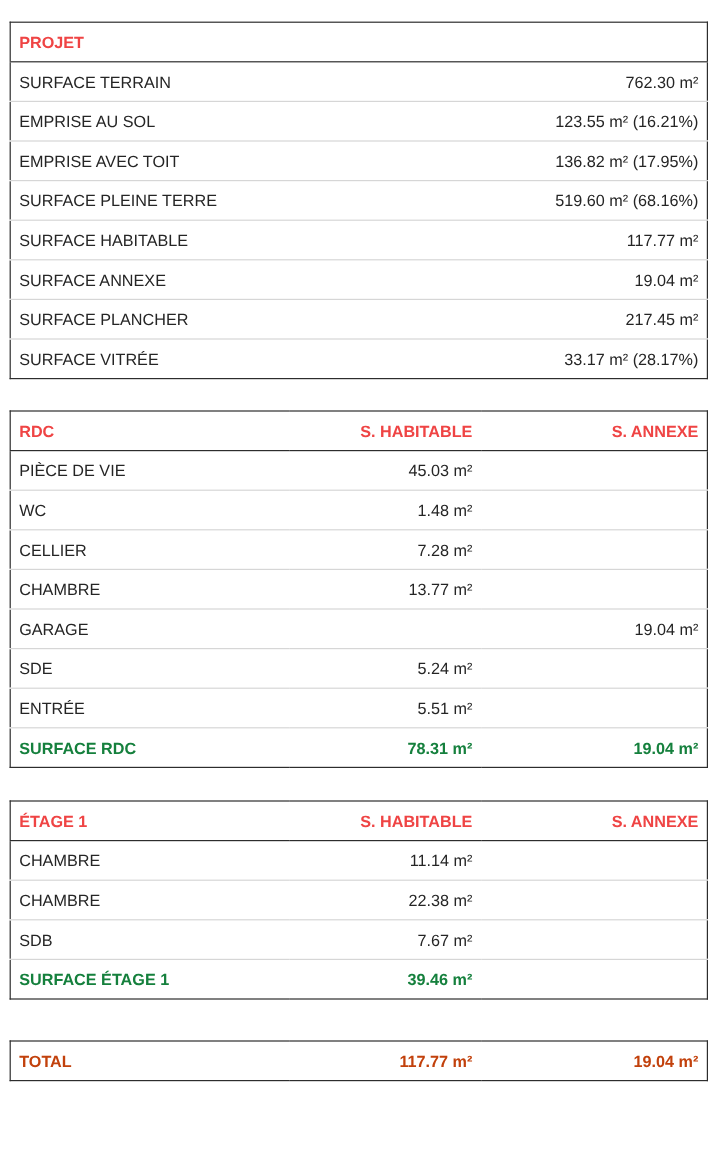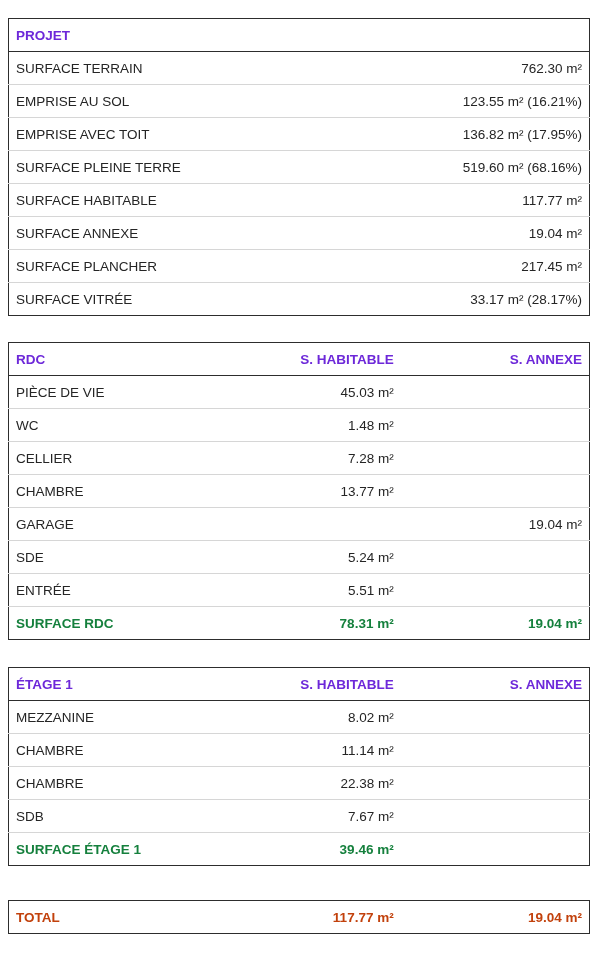--- a/index.html
+++ b/index.html
@@ -26,21 +26,21 @@
   .tbl th, .tbl td {
     height: 33px;
     padding: 0 7px;
     white-space: nowrap;
     overflow: hidden;
     vertical-align: middle;
   }
   .tbl thead th {
     text-align: left;
     font-weight: 700;
-    color: #6d28d9;
+    color: #ef4444;
     border-bottom: 1.5px solid #2d2d2d;
   }
   .tbl thead th.num { text-align: right; }
   .tbl tbody td { border-bottom: 1px solid #d6d6d6; }
   .tbl tbody tr:last-child td { border-bottom: none; }
   .tbl tr.total-row td {
     border-top: 1.5px solid #2d2d2d;
     border-bottom: none;
     font-weight: 700;
     color: #15803d;
@@ -167,25 +167,20 @@
       </colgroup>
     <thead>
       <tr>
         <th>ÉTAGE 1</th>
         <th class="num">S. HABITABLE</th>
         <th class="num">S. ANNEXE</th>
       </tr>
     </thead>
     <tbody>
       <tr>
-        <td>MEZZANINE</td>
-        <td class="num">8.02 m²</td>
-        <td class="num"></td>
-      </tr>
-      <tr>
         <td>CHAMBRE</td>
         <td class="num">11.14 m²</td>
         <td class="num"></td>
       </tr>
       <tr>
         <td>CHAMBRE</td>
         <td class="num">22.38 m²</td>
         <td class="num"></td>
       </tr>
       <tr>

